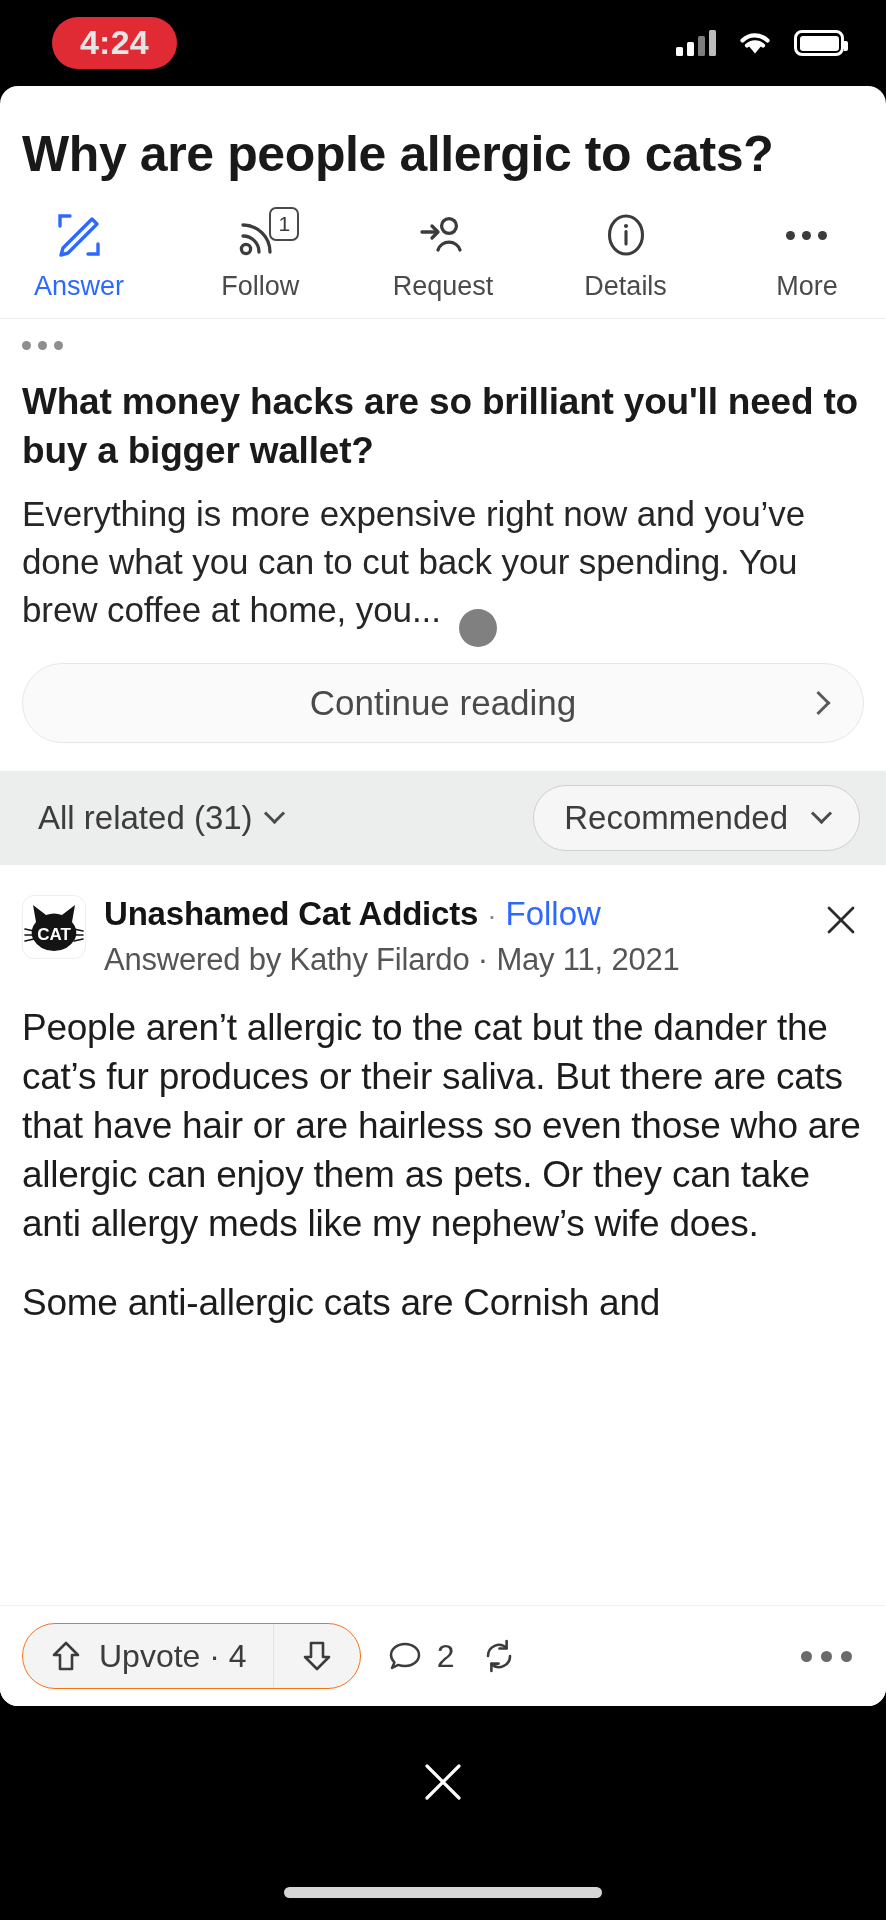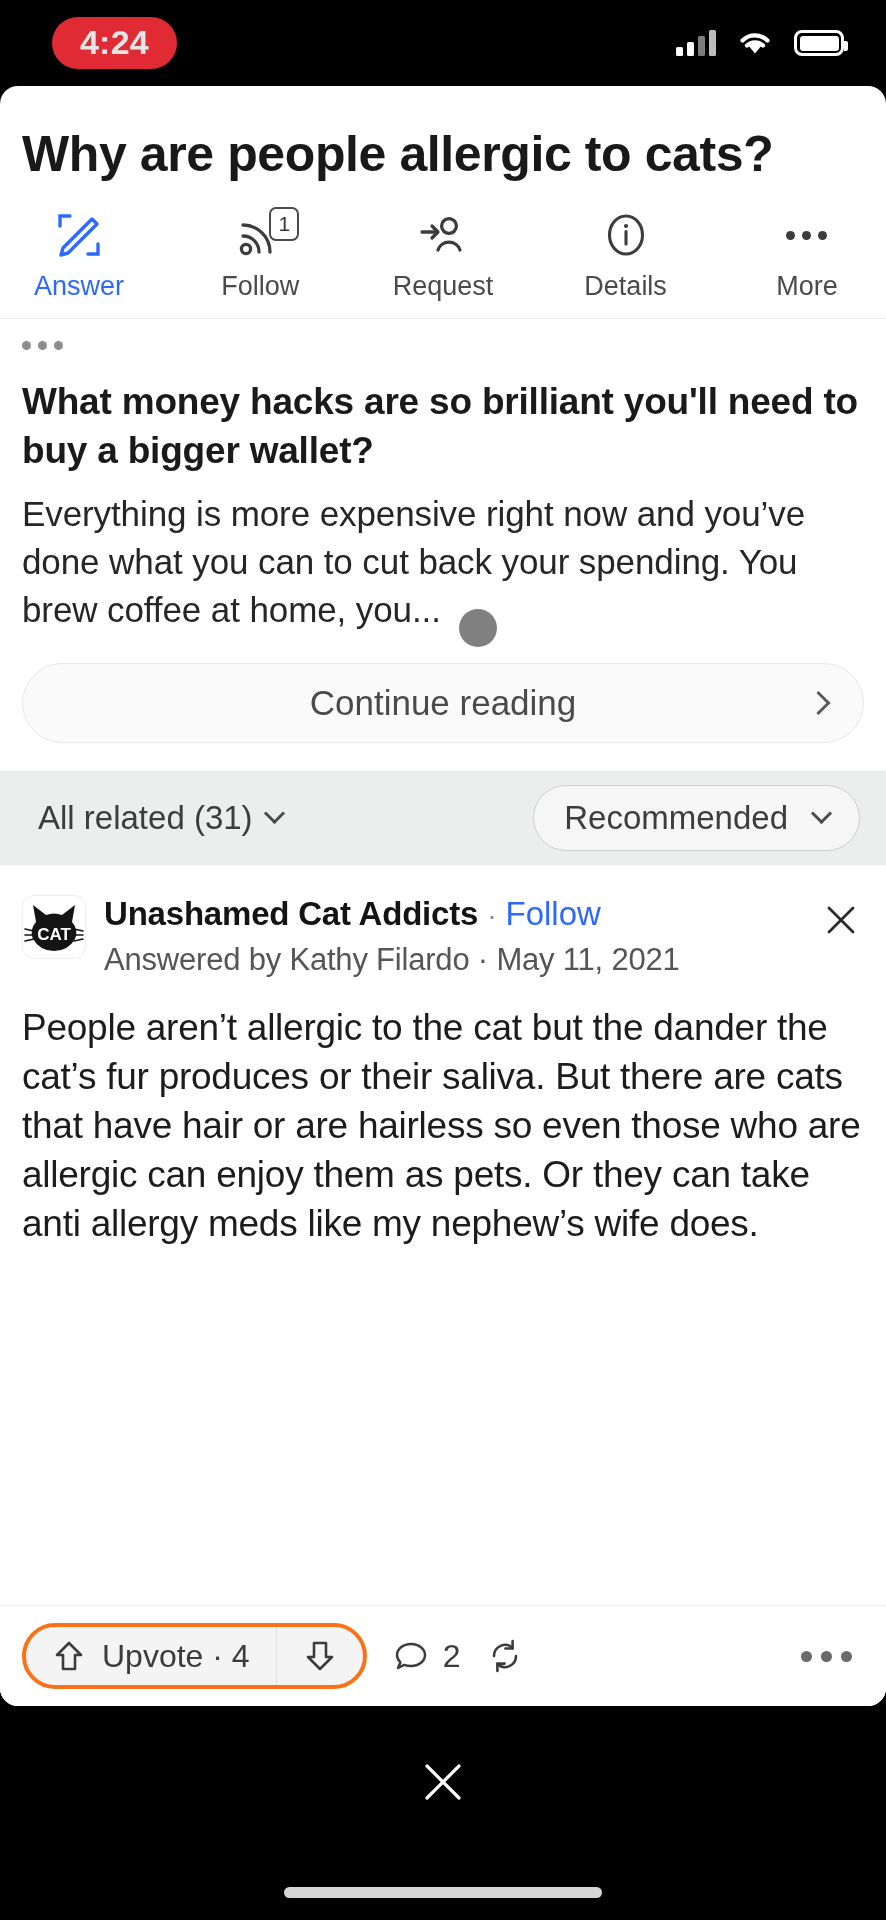--- a/index.html
+++ b/index.html
@@ -190,21 +190,21 @@
     position:absolute; left:0; right:0; bottom:0;
     height:100px;
     background:#fff;
     display:flex; align-items:center;
     padding:0 34px 0 22px;
     gap:26px;
     box-shadow:0 -1px 0 rgba(0,0,0,0.05);
   }
   .vote {
     display:flex; align-items:stretch;
-    background:#f4f4f5; border:4px solid #f97316;
+    background:#f4f4f5; border:1px solid #f97316;
     border-radius:40px; height:66px; overflow:hidden;
   }
   .vote .up {
     display:flex; align-items:center; gap:16px;
     padding:0 26px 0 26px;
     font-size:32px; color:#3c3c3c;
   }
   .vote .divider { width:1px; background:#e1e1e2; }
   .vote .down { display:flex; align-items:center; padding:0 26px; }
   .fbtn { display:flex; align-items:center; gap:14px; font-size:32px; color:#3c3c3c; }
@@ -371,20 +371,21 @@
         </div>
         <div class="close-x">
           <svg width="36" height="36" viewBox="0 0 36 36">
             <path d="M6 6 L30 30 M30 6 L6 30" stroke="#2b2b2b" stroke-width="2.8" stroke-linecap="round"></path>
           </svg>
         </div>
       </div>
 
       <div class="ans-body">
         <p>People aren’t allergic to the cat but the dander the cat’s fur produces or their saliva. But there are cats that have hair or are hairless so even those who are allergic can enjoy them as pets. Or they can take anti allergy meds like my nephew’s wife does.</p>
+        <p class="clip">Some anti-allergic cats are Cornish and</p>
       </div>
     </div>
 
     <div class="touch-dot"></div>
 
     <div class="footerbar">
       <div class="vote">
         <div class="up">
           <svg width="34" height="34" viewBox="0 0 34 34">
             <path d="M17 4 L29 16 H23 V30 H11 V16 H5 Z" fill="none" stroke="#3c3c3c" stroke-width="2.6" stroke-linejoin="round"></path>

